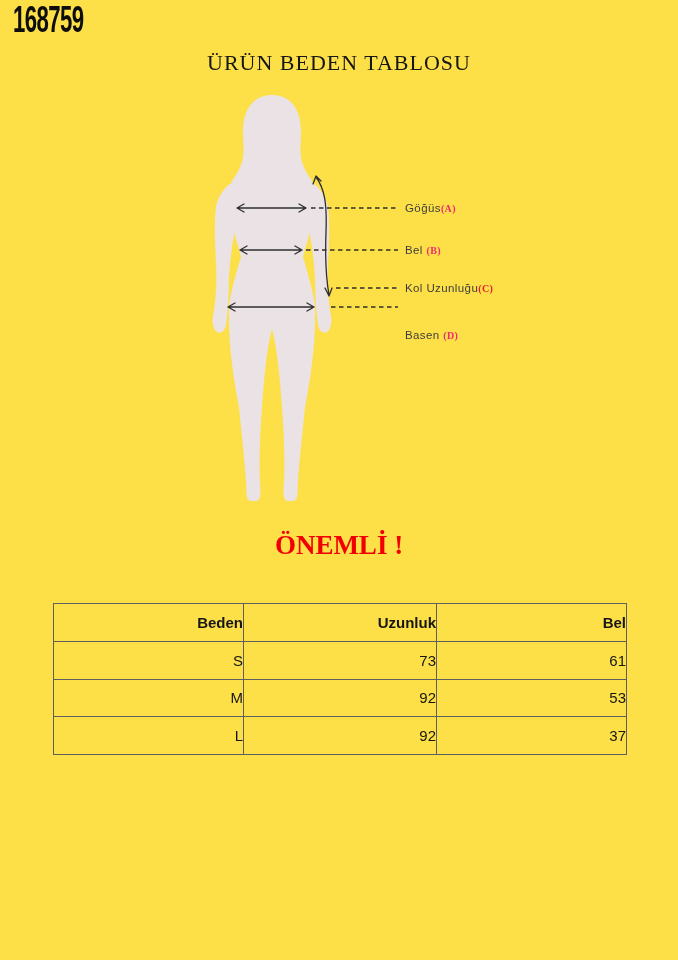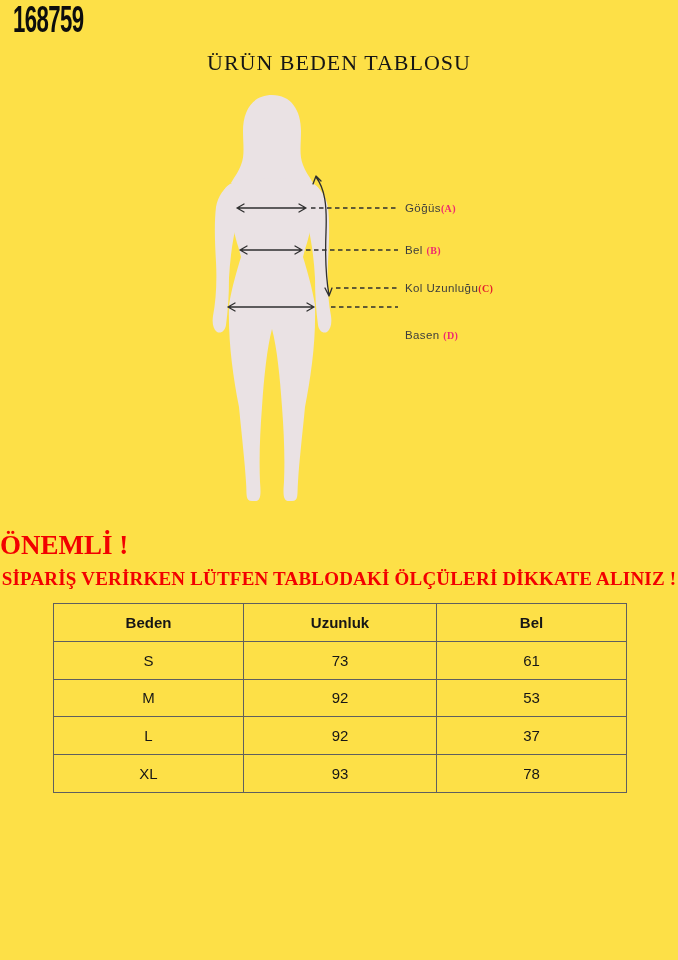--- a/index.html
+++ b/index.html
@@ -30,37 +30,37 @@
     position:absolute;left:405px;height:14px;line-height:14px;
     font-size:11.5px;letter-spacing:0.4px;color:var(--label,#3D3D3D);white-space:nowrap;
   }
   .measure-label .letter{
     font-family:"Liberation Serif","DejaVu Serif",serif;font-weight:bold;font-size:10px;
   }
   .letter.pink{color:var(--pink,#EF2A70);}
   .letter.red{color:var(--letter-red,#E5202E);}
   
   .notice-heading{
-    position:absolute;left:0;top:530px;width:100%;
+    position:absolute;left:0;top:530px;width:100%;text-align:center;
     font-family:"Liberation Serif","DejaVu Serif",serif;font-weight:bold;font-size:27px;
     color:var(--red,#F20000);
   }
   .notice-warning{
     position:absolute;left:0;top:568px;width:100%;text-align:center;
     font-family:"Liberation Serif","DejaVu Serif",serif;font-weight:bold;font-size:19px;
     letter-spacing:0.2px;color:var(--red,#F20000);white-space:nowrap;
   }
   
   .size-table{
     position:absolute;left:53px;top:603px;width:573px;
     border-collapse:collapse;table-layout:fixed;
   }
   .size-table th,.size-table td{
     border:1px solid var(--border,#5F5F5F);
-    height:36.8px;text-align:center;vertical-align:middle;
+    height:36.8px;text-align:right;vertical-align:middle;
     font-family:"Liberation Sans",sans-serif;font-size:15px;color:#161616;
     padding:0;
   }
   .size-table th{font-weight:bold;}
   .size-table col.c1{width:190px;}
   .size-table col.c2{width:193px;}
   .size-table col.c3{width:190px;}
 </style>
 </head>
 <body>
@@ -96,21 +96,20 @@
       </g>
     </svg>
 
     <div class="measure-label" style="top:201px;"><span>Göğüs</span><span class="letter pink">(A)</span></div>
     <div class="measure-label" style="top:243px;"><span>Bel </span><span class="letter pink">(B)</span></div>
     <div class="measure-label" style="top:281px;"><span>Kol Uzunluğu</span><span class="letter red">(C)</span></div>
     <div class="measure-label" style="top:312px;margin-top:16px;"><span>Basen </span><span class="letter pink">(D)</span></div>
   </div>
 
   <div class="notice-heading">ÖNEMLİ !</div>
-  <div class="notice-warning">SİPARİŞ VERİRKEN LÜTFEN TABLODAKİ ÖLÇÜLERİ DİKKATE ALINIZ !</div>
 
   <table class="size-table">
     <colgroup>
         <col class="c1">
         <col class="c2">
         <col class="c3">
       </colgroup>
     <thead>
       <tr>
         <th>Beden</th>
@@ -127,21 +126,16 @@
       <tr>
         <td>M</td>
         <td>92</td>
         <td>53</td>
       </tr>
       <tr>
         <td>L</td>
         <td>92</td>
         <td>37</td>
       </tr>
-      <tr>
-        <td>XL</td>
-        <td>93</td>
-        <td>78</td>
-      </tr>
     </tbody>
   </table>
 
 </div>
 
 </body></html>

